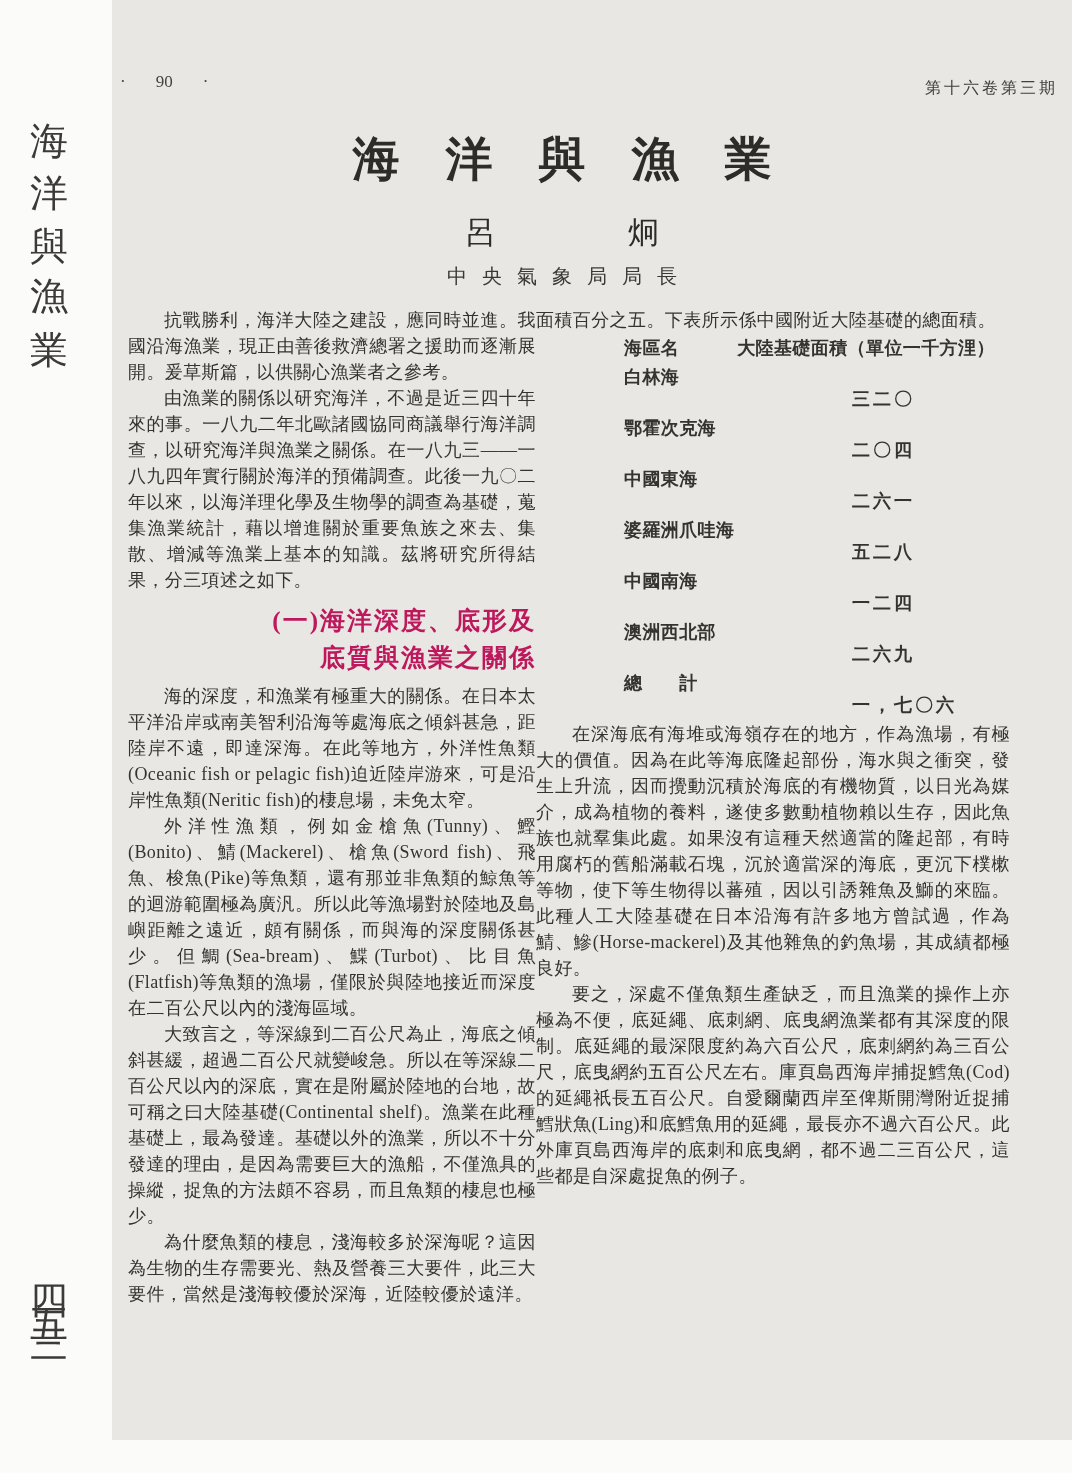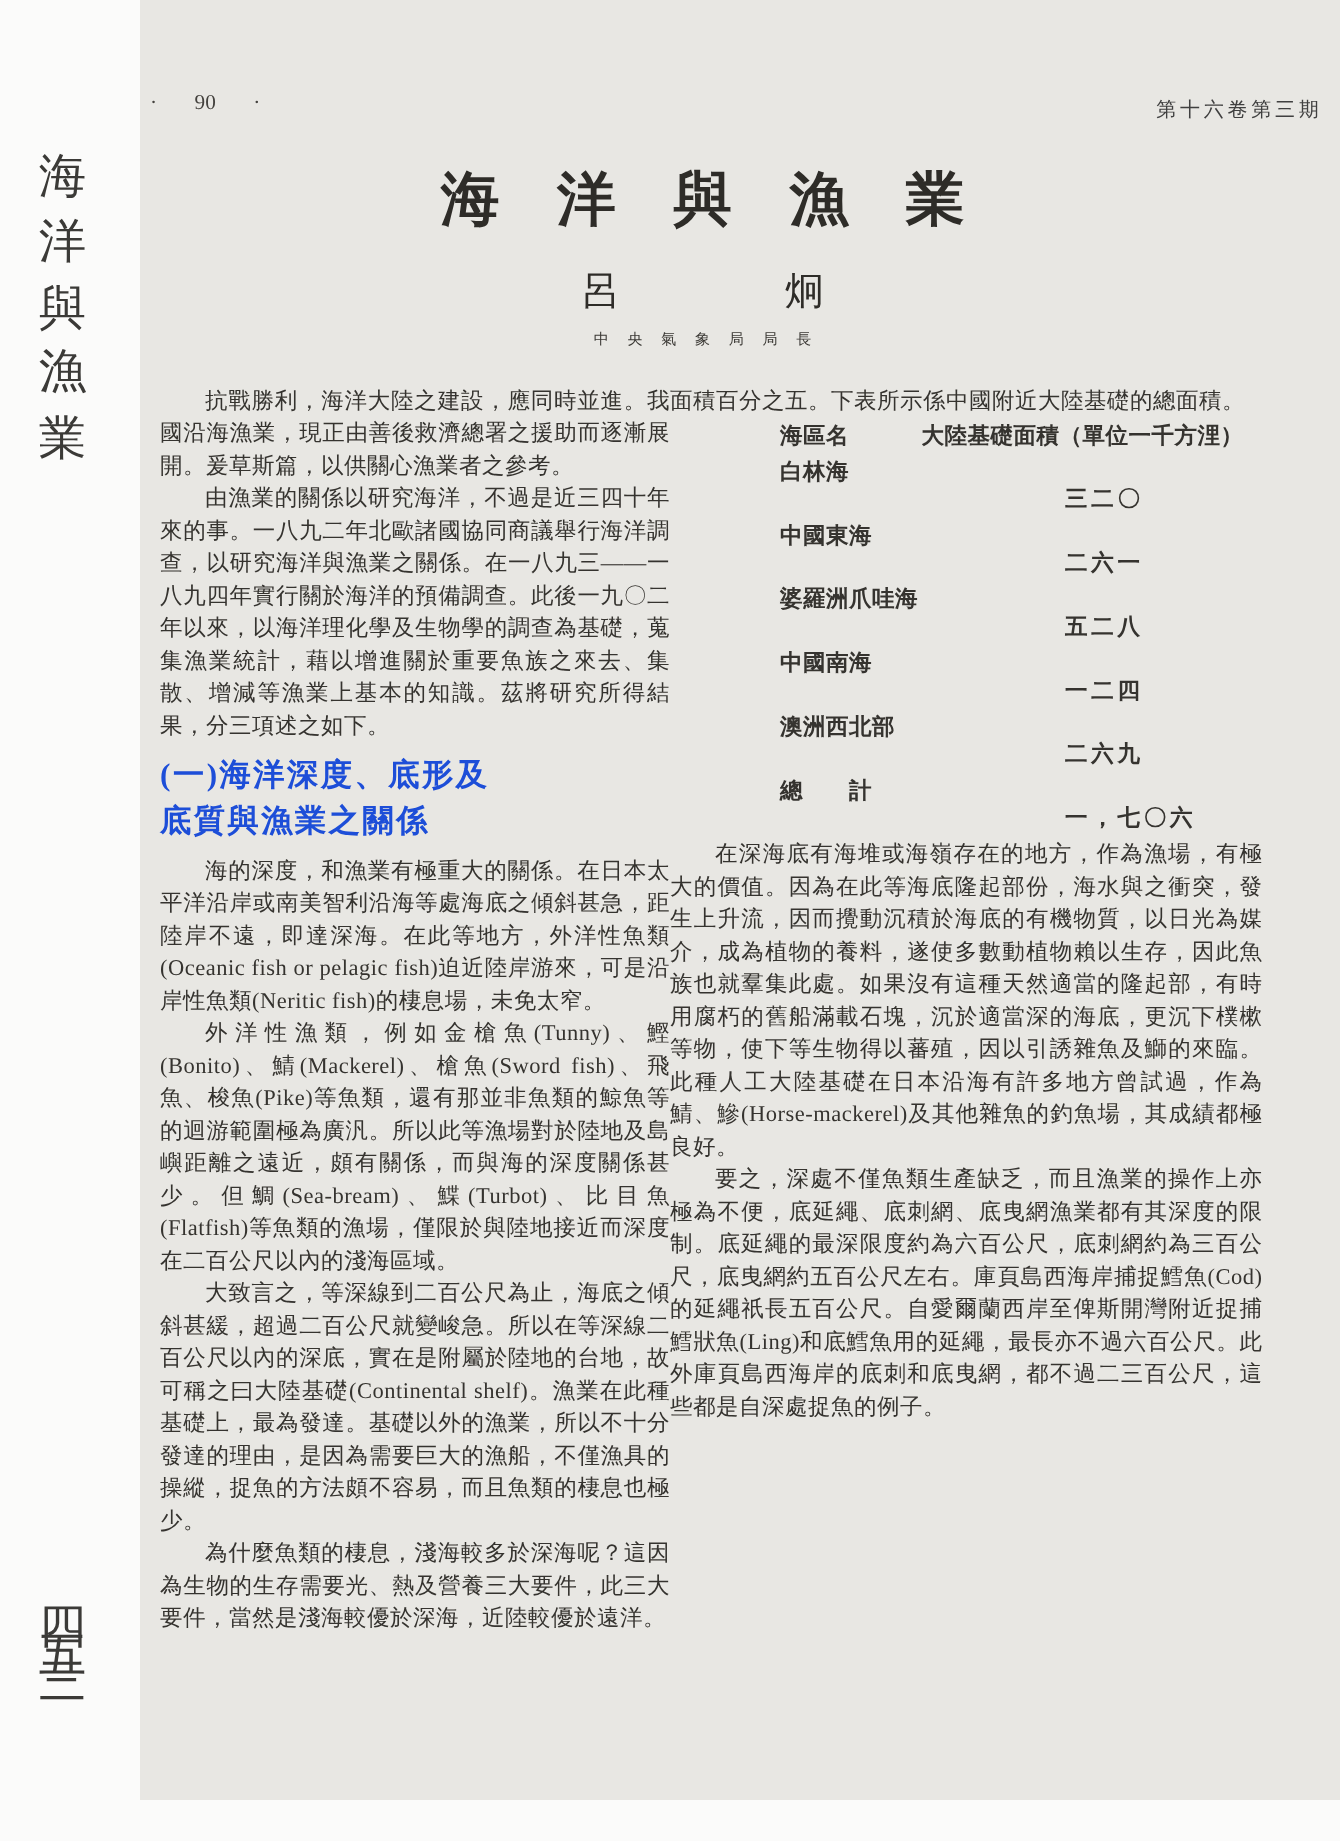--- a/index.html
+++ b/index.html
@@ -52,39 +52,39 @@
     color:#2e2c28;
   }
   .author{
     position:absolute;top:212px;left:0;right:60px;
     display:flex;justify-content:center;gap:132px;
     font-size:31px;color:#2e2c28;
   }
   .affil{
     position:absolute;top:263px;left:0;right:60px;
     text-align:center;
-    font-size:12px;color:#3a3834;
+    font-size:20px;color:#3a3834;
     letter-spacing:15px;text-indent:15px;
   }
 
   
   .cols{
     position:absolute;top:307px;left:16px;right:16px;
     display:flex;
   }
   .col{font-size:18px;line-height:26px;text-align:justify;letter-spacing:0.4px;color:#35332f;}
   .col.left{width:408px;}
   .col.right{width:474px;}
   .col p{margin:0;}
   p.indent{text-indent:2em;}
 
   .heading{
-    text-align:left;
+    text-align:right;
     font-size:25px;line-height:37px;
-    color:#1d4ed8;font-weight:600;
+    color:#be185d;font-weight:600;
     letter-spacing:2px;
     margin:9px 0 7px 0;
   }
 
   .datatable{margin:1px 0;line-height:29px;font-weight:bold;}
   .trow{display:flex;padding-left:88px;}
   .tval{margin-left:auto;width:158px;text-align:left;letter-spacing:3px;margin-top:22px;}
   .thval{margin-left:58px;}
 </style>
 </head>
@@ -136,20 +136,24 @@
         <div class="datatable">
           <div class="trow">
             <span class="tname">海區名</span>
             <span class="thval">大陸基礎面積（單位一千方浬）</span>
           </div>
           <div class="trow">
             <span class="tname">白林海</span>
             <span class="tval">三二〇</span>
           </div>
           <div class="trow">
+            <span class="tname">鄂霍次克海</span>
+            <span class="tval">二〇四</span>
+          </div>
+          <div class="trow">
             <span class="tname">中國東海</span>
             <span class="tval">二六一</span>
           </div>
           <div class="trow">
             <span class="tname">婆羅洲爪哇海</span>
             <span class="tval">五二八</span>
           </div>
           <div class="trow">
             <span class="tname">中國南海</span>
             <span class="tval">一二四</span>

